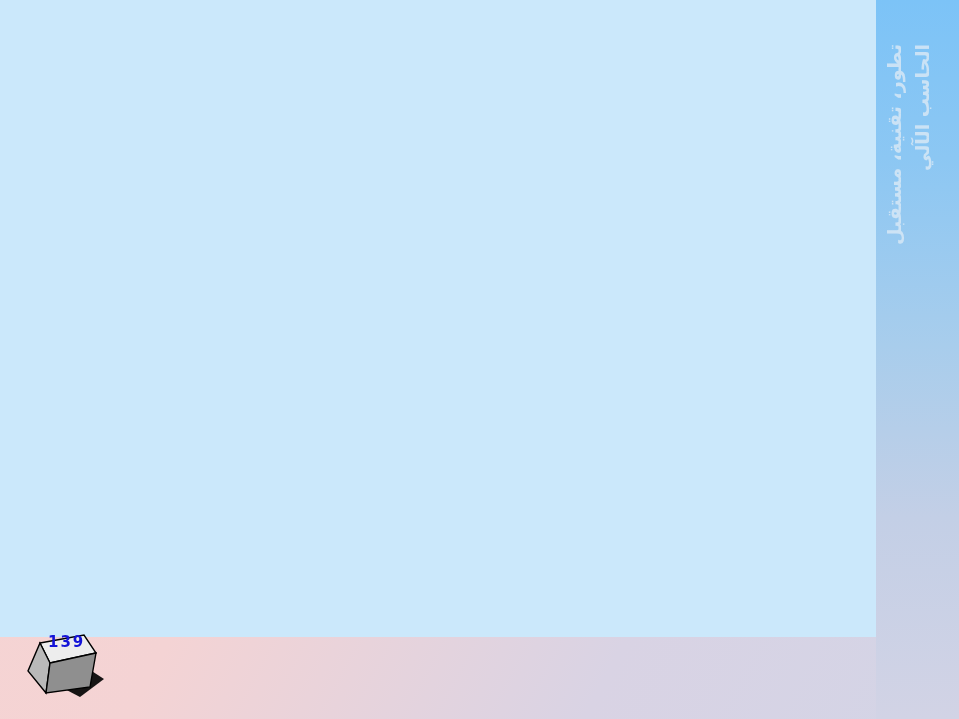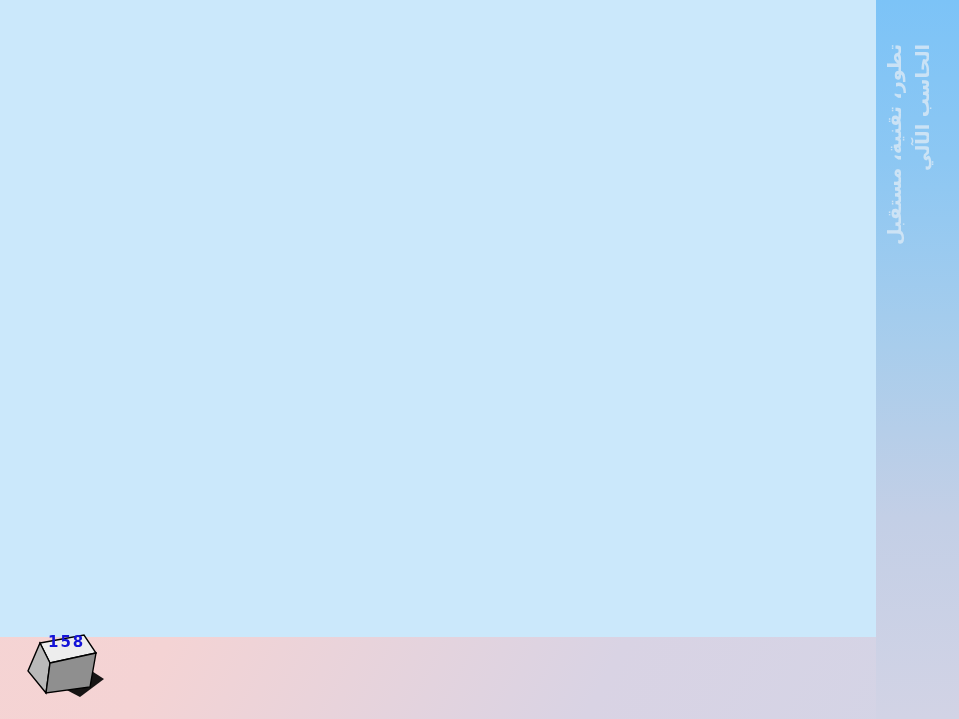--- a/index.html
+++ b/index.html
@@ -457,14 +457,14 @@
 
 </div>
 
 <div id="key-block">
   <svg width="108" height="72" viewBox="0 0 108 72">
     <polygon points="46,22 86,48 62,66 16,42" fill="#0a0a0a" opacity="0.95"></polygon>
     <polygon points="22,12 66,4 78,22 32,32" fill="#ededed" stroke="#000" stroke-width="1.4"></polygon>
     <polygon points="22,12 32,32 28,62 10,40" fill="#b9b9b9" stroke="#000" stroke-width="1.4"></polygon>
     <polygon points="32,32 78,22 72,56 28,62" fill="#8f8f8f" stroke="#000" stroke-width="1.4"></polygon>
   </svg>
-  <div id="key-num">158</div>
+  <div id="key-num">139</div>
 </div>
 
 </body></html>

